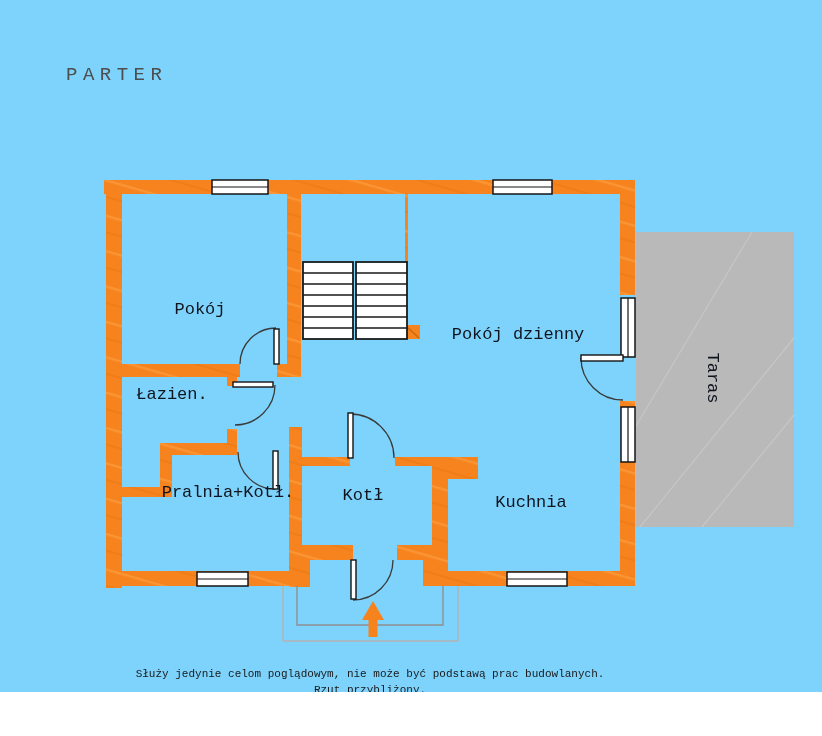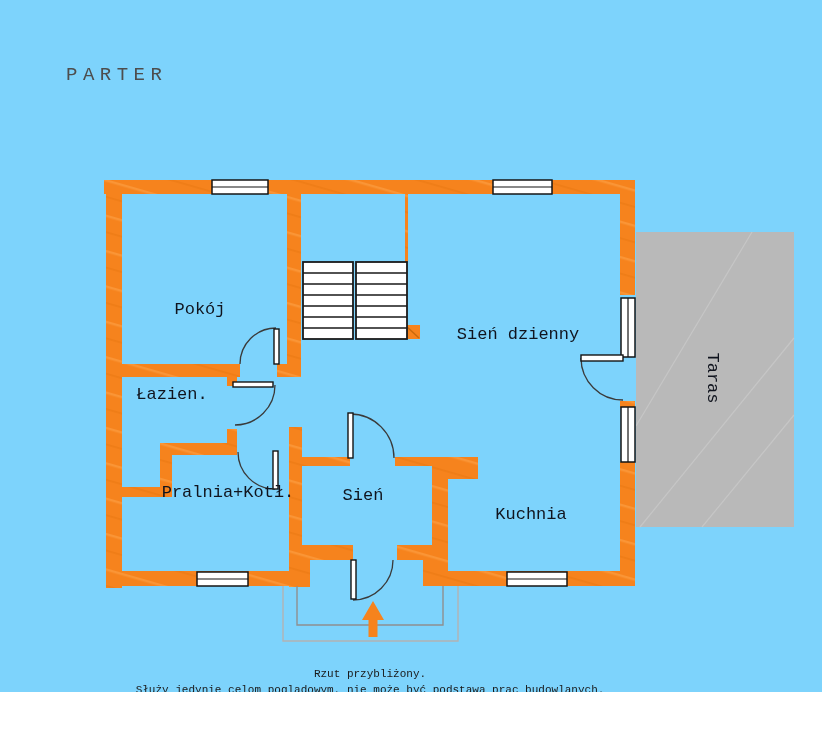--- a/index.html
+++ b/index.html
@@ -150,24 +150,24 @@
     </g>
 
     <g>
       <polygon points="373,601 384,620 377.5,620 377.5,637 368.5,637 368.5,620 362,620" fill="#F6831D"></polygon>
     </g>
   </svg>
 
   <div class="page-title">PARTER</div>
 
   <div class="room-label" style="left:200px;top:265px;margin-top:44px;">Pokój</div>
-  <div class="room-label" style="left:518px;top:334px;">Sień dzienny</div>
+  <div class="room-label" style="left:518px;top:334px;">Pokój dzienny</div>
   <div class="room-label" style="left:172px;top:394px;">Łazien.</div>
   <div class="room-label" style="left:228px;top:492px;">Pralnia+Kotł.</div>
-  <div class="room-label" style="left:363px;top:495px;">Sień</div>
-  <div class="room-label" style="left:531px;top:514px;">Kuchnia</div>
+  <div class="room-label" style="left:363px;top:495px;">Kotł</div>
+  <div class="room-label" style="left:531px;top:502px;">Kuchnia</div>
   <div class="room-label rot" style="left:712px;top:378px;">Taras</div>
 
   <div class="footer-note">
+    <div>Służy jedynie celom poglądowym, nie może być podstawą prac budowlanych.</div>
     <div>Rzut przybliżony.</div>
-    <div>Służy jedynie celom poglądowym, nie może być podstawą prac budowlanych.</div>
   </div>
 </div>
 
 </body></html>

